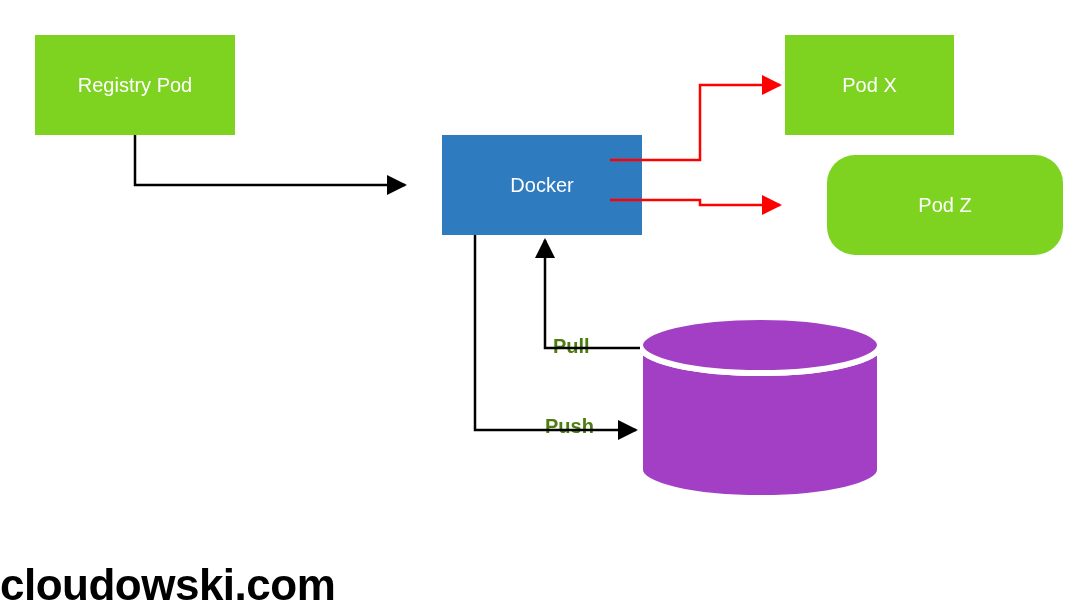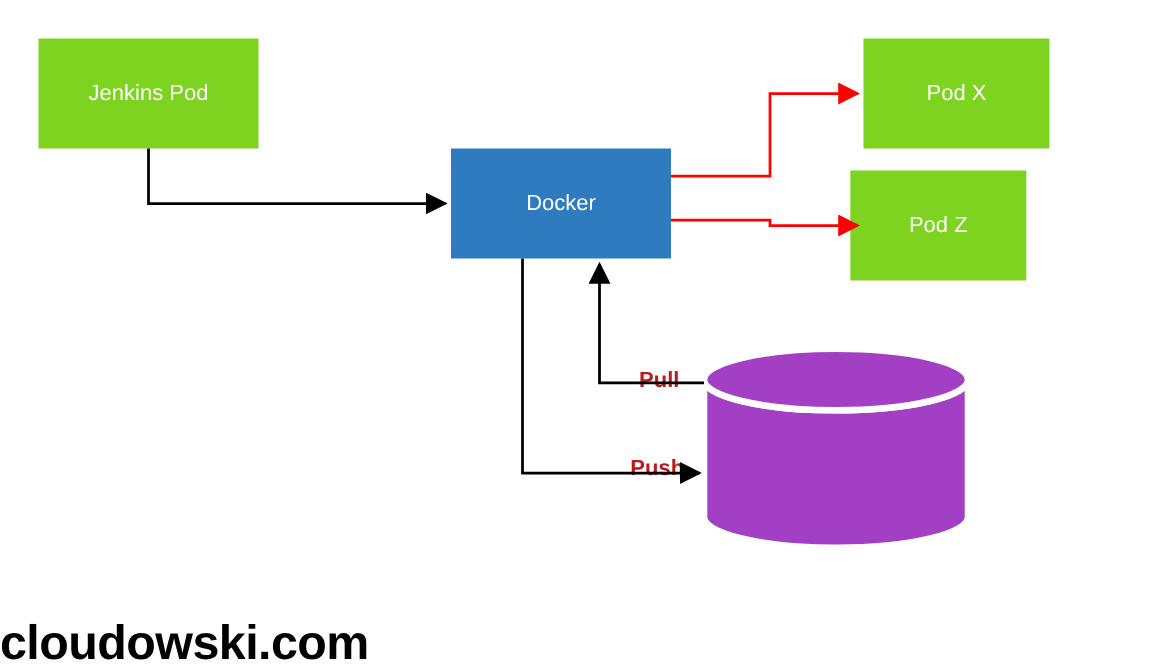--- a/index.html
+++ b/index.html
@@ -16,36 +16,35 @@
     display: flex;
     align-items: center;
     justify-content: center;
     color: #fff;
     font-size: 20px;
     font-weight: 400;
     text-align: center;
     box-sizing: border-box;
   }
   .green { background: #7ED321; }
-  .blue  { background: #2E7BBF; }
+  .blue  { background: #2E7BBF; margin-left: 32px; }
   .watermark {
     position: absolute;
     left: 0;
     bottom: 0;
     font-size: 44px;
     font-weight: 700;
     color: #000;
     letter-spacing: -0.5px;
   }
   .label {
     position: absolute;
     font-size: 20px;
     font-weight: 700;
-    color: #b91c1c;
-    margin-left: 28px;
+    color: #4d7c0f;
   }
   svg.overlay {
     position: absolute;
     left: 0;
     top: 0;
     width: 1068px;
     height: 610px;
     pointer-events: none;
   }
   .cyl-text {
@@ -54,32 +53,32 @@
     font-size: 20px;
     text-align: center;
     width: 240px;
     line-height: 1.3;
   }
 </style>
 </head>
 <body>
 
 <div class="box green" style="left:35px; top:35px; width:200px; height:100px;">
-  <span>Jenkins Pod</span>
+  <span>Registry Pod</span>
 </div>
 
 <div class="box blue" style="left:410px; top:135px; width:200px; height:100px;">
   <span>Docker</span>
 </div>
 
 <div class="box green" style="left:785px; top:35px; width:169px; height:100px;">
   <span>Pod X</span>
 </div>
 
-<div class="box green" style="left:773px; top:155px; width:160px; height:100px;">
+<div class="box green" style="left:827px; top:155px; width:236px; height:100px;border-radius:28px;">
   <span>Pod Z</span>
 </div>
 
 <div class="label" style="left:553px; top:335px;">Pull</div>
 <div class="label" style="left:545px; top:415px;">Push</div>
 
 <div class="cyl-text" style="left:640px; top:395px;">
   <span>External</span><br>
   <span>Registry</span>
 </div>

